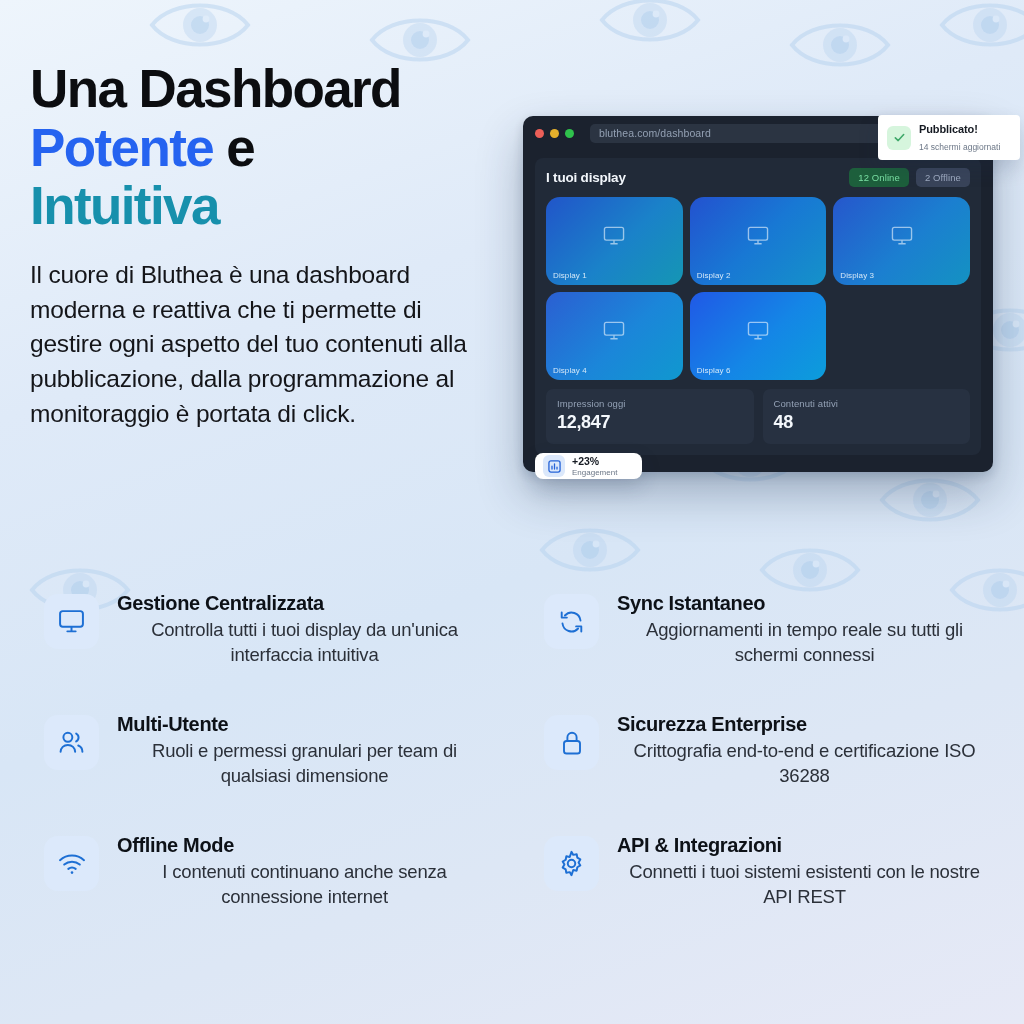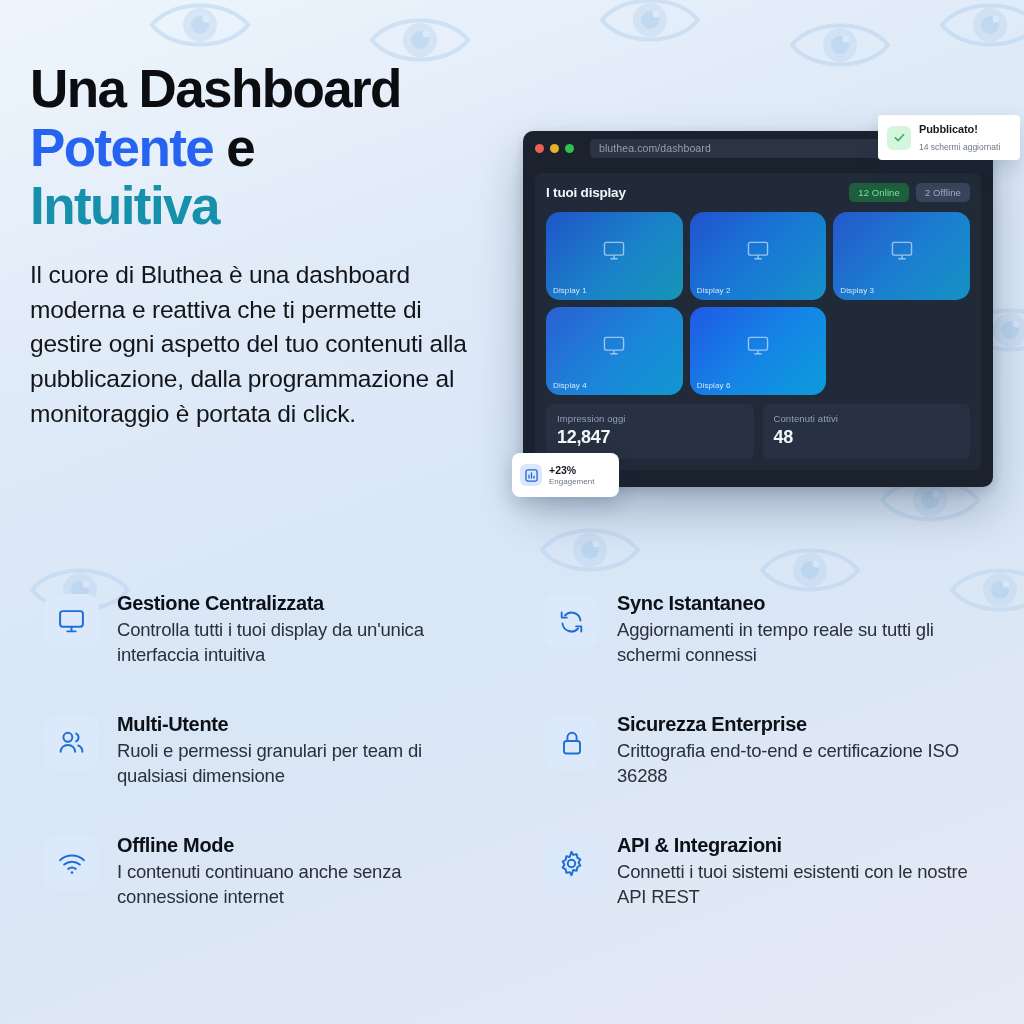--- a/index.html
+++ b/index.html
@@ -35,21 +35,21 @@
     margin-top:24px;
     font-size:24.5px;
     line-height:1.42;
     color:#141519;
     width:470px;
     letter-spacing:-0.2px;
   }
 
   
   #mockup{
-    position:absolute;left:523px;top:131px;width:470px;height:356px;
+    position:absolute;left:523px;top:116px;width:470px;height:356px;
     background:#1b222e;border-radius:10px;
     box-shadow:0 22px 46px rgba(24,43,74,.30), 0 4px 12px rgba(24,43,74,.18);
     overflow:hidden;
   }
   #mock-topbar{height:34px;display:flex;align-items:center;padding:0 12px;}
   .dot{width:9px;height:9px;border-radius:50%;margin-right:6px;}
   .dot.r{background:#ec5f58;}.dot.y{background:#e5b02c;}.dot.g{background:#2fc24c;}
   #urlbar{
     margin-left:10px;flex:1;height:19px;background:#2b3442;border-radius:5px;
     display:flex;align-items:center;padding:0 9px;
@@ -92,22 +92,22 @@
     box-shadow:0 8px 20px rgba(26,46,80,.18);
     display:flex;align-items:center;gap:8px;
   }
   #toast-ic{
     width:24px;height:24px;border-radius:6px;background:#d6f5dd;
     display:flex;align-items:center;justify-content:center;flex:0 0 auto;
   }
   #toast-title{font-size:11px;font-weight:bold;color:#151a22;letter-spacing:-.1px;}
   #toast-sub{font-size:8.5px;color:#6c7787;margin-top:7px;}
   #chip{
-    position:absolute;left:512px;top:453px;width:91px;
-    background:#fff;border-radius:8px;padding:11px 8px;
+    position:absolute;left:535px;top:453px;width:91px;
+    background:#fff;border-radius:8px;padding:2px 8px;
     box-shadow:0 8px 20px rgba(26,46,80,.18);
     display:flex;align-items:center;gap:7px;
   }
   #chip-ic{
     width:22px;height:22px;border-radius:6px;background:#dbe8fb;
     display:flex;align-items:center;justify-content:center;flex:0 0 auto;
   }
   #chip-title{font-size:10.5px;font-weight:bold;color:#151a22;}
   #chip-sub{font-size:8px;color:#6c7787;margin-top:1px;}
 
@@ -116,21 +116,21 @@
     position:absolute;left:44px;top:592px;width:948px;
     display:grid;grid-template-columns:1fr 1fr;column-gap:52px;row-gap:46px;
   }
   .feat{display:flex;gap:18px;align-items:flex-start;}
   .feat-ic{
     width:55px;height:55px;border-radius:14px;background:#dce9fb;
     display:flex;align-items:center;justify-content:center;flex:0 0 auto;
     margin-top:2px;
   }
   .feat-title{font-size:20px;font-weight:bold;color:#0d1117;letter-spacing:-.35px;}
-  .feat-desc{font-size:18.5px;color:#2b3039;line-height:1.33;margin-top:3px;letter-spacing:-.2px;}
+  .feat-desc{font-size:18.5px;color:#2b3039;line-height:1.33;margin-top:3px;letter-spacing:-.2px;text-align:center;}
 </style>
 </head>
 <body>
 
 <div id="bg-base"></div>
 
 <svg id="bg-eyes" viewBox="0 0 1024 1024" preserveAspectRatio="none">
   <defs>
     <g id="eyeGlyph">
       <path d="M2 30 C 22 4, 78 4, 98 30 C 78 56, 22 56, 2 30 Z" fill="none" stroke="#b9d3ef" stroke-width="4"></path>

